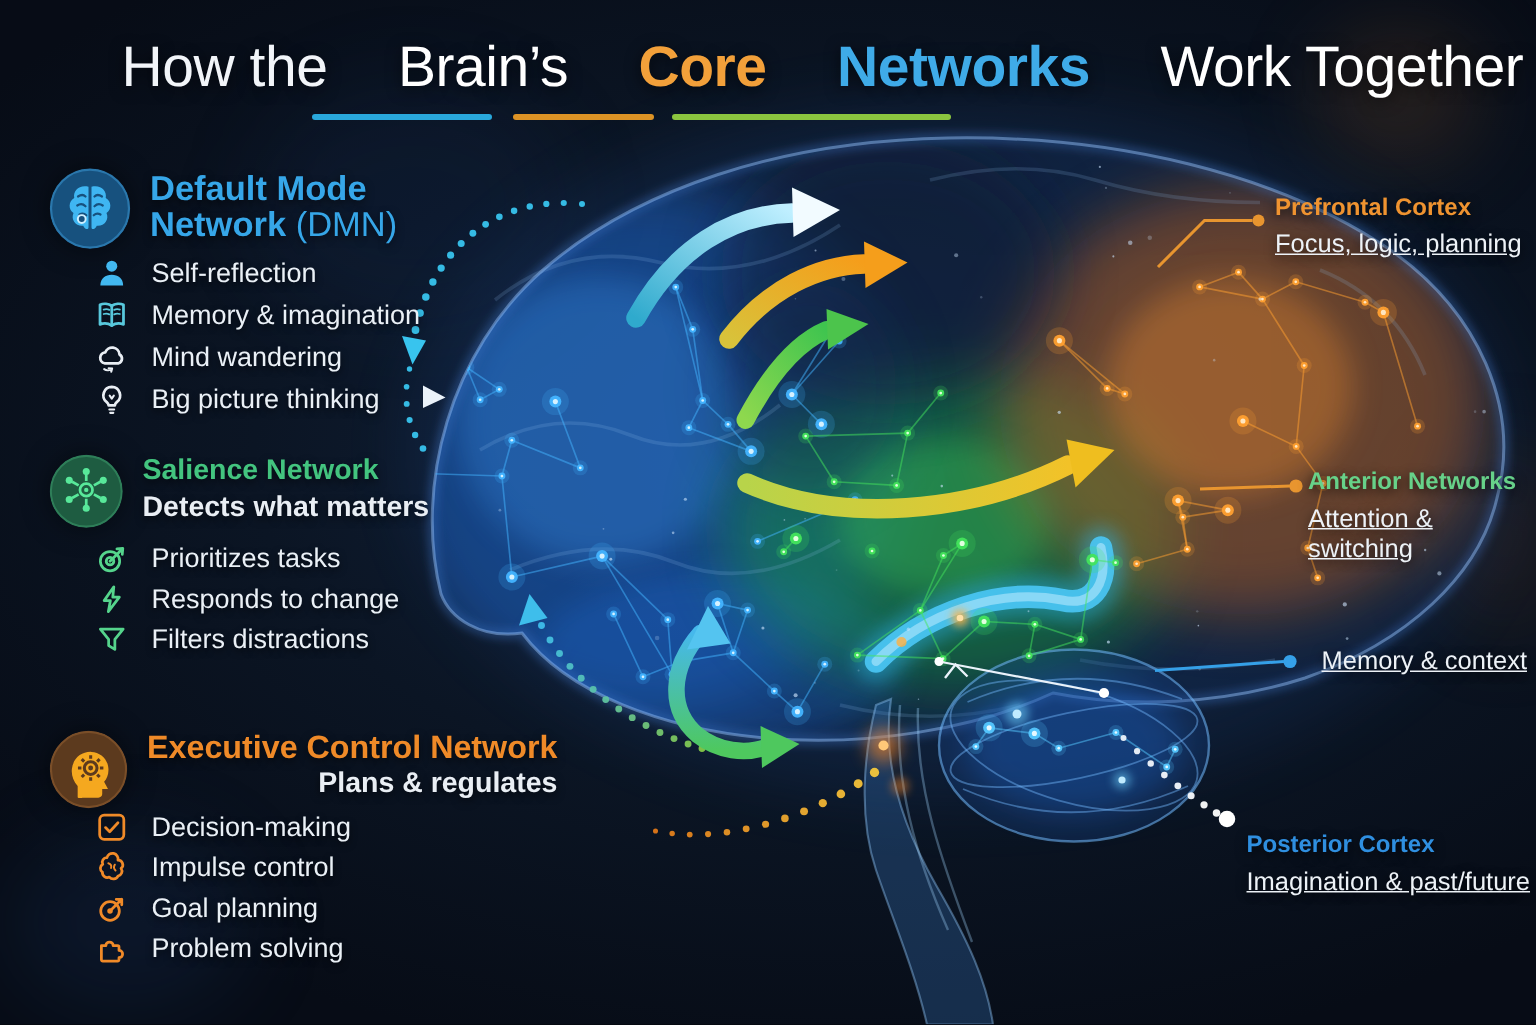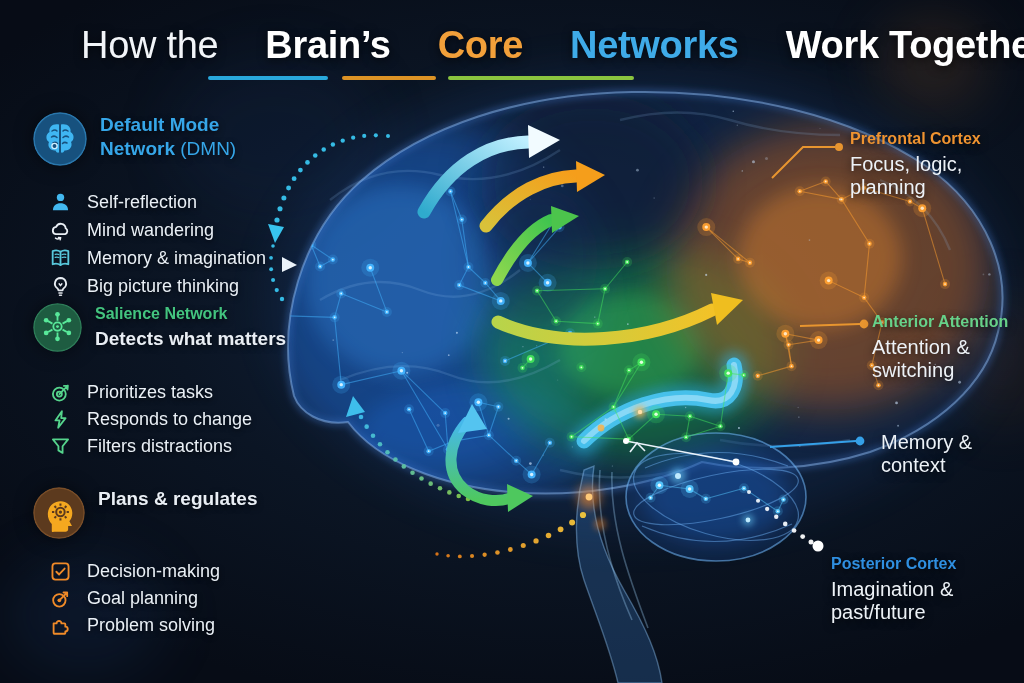--- a/index.html
+++ b/index.html
@@ -13,48 +13,48 @@
   .bk2{left:955px;top:295px;width:95px;height:130px;background:rgba(185,95,30,.10);}
   .bk3{left:5px;top:555px;width:160px;height:120px;background:rgba(40,95,170,.13);}
   .bk4{left:170px;top:55px;width:210px;height:160px;background:rgba(30,72,135,.10);}
   svg.brain{position:absolute;left:0;top:0;}
 
   
   .title{position:absolute;left:45px;top:24px;font-size:38px;letter-spacing:-.3px;white-space:nowrap;
          text-shadow:0 2px 10px rgba(0,0,0,.65);}
   .title span{margin-right:11px;margin-left:36px;}
   .tw-reg{color:#F2F5F9;font-weight:400;}
-  .tw-b{color:#FFFFFF;font-weight:700;}
+  .tw-b{color:#FFFFFF;font-weight:400;}
   .tw-or{color:#F2A03A;font-weight:800;}
   .tw-bl{color:#3FABE8;font-weight:800;}
   .uline{position:absolute;top:76px;height:4px;border-radius:2px;}
   .ul-b{left:208px;width:120px;background:#29A8DC;}
   .ul-o{left:342px;width:94px;background:#DD9325;}
   .ul-g{left:448px;width:186px;background:#8BC53F;}
 
   
   .sec-head{position:absolute;left:33px;display:flex;gap:13px;}
   .badge{border-radius:50%;flex:0 0 auto;box-shadow:0 0 18px rgba(0,0,0,.5);}
   .sec-title{font-weight:800;line-height:24px;text-shadow:0 2px 6px rgba(0,0,0,.6);}
   .sec-sub{font-weight:700;font-size:19px;color:#E9EEF4;margin-top:2px;text-shadow:0 2px 6px rgba(0,0,0,.6);text-align:right;}
   .suffix{font-weight:400;}
   .c-dmn{color:#36A6E8;}  .c-sal{color:#43C47F;}  .c-ecn{color:#EF8A28;}
-  .items{position:absolute;left:48px;margin-top:20px;}
+  .items{position:absolute;left:62px;}
   .row{display:flex;align-items:center;gap:15px;}
   .ic{width:24px;height:24px;display:flex;align-items:center;justify-content:center;flex:0 0 auto;}
   .ic svg{width:23px;height:23px;fill:none;stroke:currentColor;stroke-width:1.6;
           stroke-linecap:round;stroke-linejoin:round;}
   .lbl{font-size:18px;color:#EAF0F6;text-shadow:0 2px 5px rgba(0,0,0,.6);}
   .ic-blue{color:#42B8F0;} .ic-teal{color:#58C8DC;} .ic-white{color:#E9EEF4;}
   .ic-green{color:#55D48C;} .ic-orange{color:#F08A28;}
 
   
   .blabel{position:absolute;text-shadow:0 2px 8px rgba(0,0,0,.7);}
   .blabel .bname{font-size:16px;font-weight:800;line-height:22px;}
-  .blabel .bdesc{font-size:20px;color:#EDF2F7;margin-top:3px;}
+  .blabel .bdesc{font-size:17px;color:#EDF2F7;margin-top:3px;text-decoration:underline;}
   .n-prefrontal{color:#EF9330;} .n-anterior{color:#67D189;}
   .n-hippo{color:#2F9FE8;} .n-posterior{color:#2F8FE0;}
   #lab-prefrontal{left:850px;top:128px;}
   #lab-anterior{left:872px;top:311px;}
   #lab-hippo{left:881px;top:428px;}
   #lab-posterior{left:831px;top:553px;}
 </style>
 </head>
 <body>
 
@@ -693,55 +693,55 @@
       <circle cx="27" cy="27" r="26" fill="#17517E" stroke="#2A77AC" stroke-width="1.5"></circle>
       <path d="M26 12.5 C20 11 15.5 15 16.5 20 C12.5 22 12.5 28 16 30 C14 34.5 17.5 39 22.5 38.5 C23.5 41 26 41.5 26 39.5 Z" fill="#3FB6F2"></path>
       <path d="M28 12.5 C34 11 38.5 15 37.5 20 C41.5 22 41.5 28 38 30 C40 34.5 36.5 39 31.5 38.5 C30.5 41 28 41.5 28 39.5 Z" fill="#3FB6F2"></path>
       <g stroke="#17517E" stroke-width="1.5" fill="none" stroke-linecap="round">
         <path d="M19 19 q3 -2 5 0 M18.5 25 q3 -2 5.5 .5 M20 31 q2.5 -1.5 4.5 .5"></path>
         <path d="M35 19 q-3 -2 -5 0 M35.5 25 q-3 -2 -5.5 .5 M34 31 q-2.5 -1.5 -4.5 .5"></path>
       </g>
       <circle cx="21.5" cy="34" r="2.6" fill="#17517E" stroke="#CFEFFF" stroke-width="1.3"></circle>
     </svg>
     <div style="margin-top:1px">
-      <div class="sec-title c-dmn" style="font-size:19px">
+      <div class="sec-title c-dmn" style="font-size:23px">
         <span>Default Mode</span><br>
         <span>Network</span>
         <span class="suffix">(DMN)</span>
       </div>
     </div>
   </div>
   <div class="items" style="top:168px">
     <div class="row" style="height:28px">
       <span class="ic ic-blue">
         <svg viewBox="0 0 20 20">
             <circle cx="10" cy="5.6" r="3.2" fill="currentColor" stroke="none"></circle>
             <path d="M3.4 16.8 C3.4 12.6 6.3 10.6 10 10.6 C13.7 10.6 16.6 12.6 16.6 16.8 Z" fill="currentColor" stroke="none"></path>
           </svg>
         </span>
       <span class="lbl">Self-reflection</span>
     </div>
     <div class="row" style="height:28px">
-      <span class="ic ic-white">
-        <svg viewBox="0 0 20 20">
-            <path d="M5.8 13.2 A3.2 3.2 0 0 1 6.2 6.9 A4.3 4.3 0 0 1 14.5 8.1 A2.8 2.8 0 0 1 14 13.2 Z"></path>
-            <path d="M5.6 16.6 C7 17.6 9 17.4 10.2 16.2 M10.2 16.2 l-2 -.1 M10.2 16.2 l-.5 1.9" stroke-width="1.2"></path>
-          </svg>
-        </span>
-      <span class="lbl">Mind wandering</span>
-    </div>
-    <div class="row" style="height:28px">
       <span class="ic ic-teal">
         <svg viewBox="0 0 20 20">
             <path d="M10 4.2 C8.2 3 5.2 2.8 3.2 3.6 L3.2 15 C5.2 14.3 8.2 14.5 10 15.7 C11.8 14.5 14.8 14.3 16.8 15 L16.8 3.6 C14.8 2.8 11.8 3 10 4.2 Z"></path>
             <path d="M10 4.2 V15.7"></path>
             <path d="M5.3 6.4 C6.6 6.1 7.8 6.2 8.6 6.6 M11.4 6.6 C12.2 6.2 13.4 6.1 14.7 6.4 M5.3 9 C6.6 8.7 7.8 8.8 8.6 9.2 M11.4 9.2 C12.2 8.8 13.4 8.7 14.7 9" stroke-width="1"></path>
           </svg>
         </span>
       <span class="lbl">Memory &amp; imagination</span>
+    </div>
+    <div class="row" style="height:28px">
+      <span class="ic ic-white">
+        <svg viewBox="0 0 20 20">
+            <path d="M5.8 13.2 A3.2 3.2 0 0 1 6.2 6.9 A4.3 4.3 0 0 1 14.5 8.1 A2.8 2.8 0 0 1 14 13.2 Z"></path>
+            <path d="M5.6 16.6 C7 17.6 9 17.4 10.2 16.2 M10.2 16.2 l-2 -.1 M10.2 16.2 l-.5 1.9" stroke-width="1.2"></path>
+          </svg>
+        </span>
+      <span class="lbl">Mind wandering</span>
     </div>
     <div class="row" style="height:28px">
       <span class="ic ic-white">
         <svg viewBox="0 0 20 20">
             <path d="M10 2.6 a4.9 4.9 0 0 1 2.9 8.8 c-.6 .5 -1 1.1 -1.1 1.9 h-3.6 c-.1 -.8 -.5 -1.4 -1.1 -1.9 A4.9 4.9 0 0 1 10 2.6 Z"></path>
             <path d="M8.6 15.6 h2.8 M9.1 17.6 h1.8 M8.8 7.6 l1.2 1.7 L11.2 7.6" stroke-width="1.2"></path>
           </svg>
         </span>
       <span class="lbl">Big picture thinking</span>
     </div>
@@ -763,21 +763,21 @@
         <circle cx="27" cy="12.5" r="2.6"></circle>
           <circle cx="39.5" cy="19" r="2.6"></circle>
           <circle cx="39.5" cy="33" r="2.6"></circle>
         <circle cx="27" cy="39.5" r="2.6"></circle>
           <circle cx="14.5" cy="33" r="2.6"></circle>
           <circle cx="14.5" cy="19" r="2.6"></circle>
         <circle cx="27" cy="26" r="1.6"></circle>
       </g>
     </svg>
     <div style="margin-top:2px">
-      <div class="sec-title c-sal" style="font-size:16px">Salience Network</div>
+      <div class="sec-title c-sal" style="font-size:19px">Salience Network</div>
       <div class="sec-sub">Detects what matters</div>
     </div>
   </div>
   <div class="items" style="top:359px">
     <div class="row" style="height:27px">
       <span class="ic ic-green">
         <svg viewBox="0 0 20 20">
             <circle cx="9" cy="11.4" r="5.6"></circle>
             <circle cx="9" cy="11.4" r="2.2"></circle>
             <path d="M9 11.4 L16.4 4 M16.4 4 l-3.4 .3 M16.4 4 l-.3 3.4"></path>
@@ -814,36 +814,46 @@
         <line x1="22.1" y1="26" x2="19.7" y2="26"></line>
           <line x1="34.9" y1="26" x2="37.3" y2="26"></line>
         <line x1="24" y1="21.5" x2="22.3" y2="19.8"></line>
           <line x1="33" y1="30.5" x2="34.7" y2="32.2"></line>
         <line x1="24" y1="30.5" x2="22.3" y2="32.2"></line>
           <line x1="33" y1="21.5" x2="34.7" y2="19.8"></line>
       </g>
       <circle cx="28.5" cy="26" r="1.7" fill="#5C3A1E"></circle>
     </svg>
     <div style="margin-top:2px">
+      <div class="sec-title c-ecn" style="font-size:21.5px">Executive Control Network</div>
       <div class="sec-sub">Plans &amp; regulates</div>
     </div>
   </div>
   <div class="items" style="top:538px">
     <div class="row" style="height:27px">
       <span class="ic ic-orange">
         <svg viewBox="0 0 20 20">
             <rect x="3" y="3" width="14" height="14" rx="2.6"></rect>
             <path d="M6.4 10.2 l2.4 2.4 L13.6 7.4"></path>
           </svg>
         </span>
       <span class="lbl">Decision-making</span>
     </div>
     <div class="row" style="height:27px">
       <span class="ic ic-orange">
         <svg viewBox="0 0 20 20">
+            <path d="M7.2 4.2 A2.6 2.6 0 0 0 4.8 8 A2.7 2.7 0 0 0 4.6 12.6 A2.8 2.8 0 0 0 8.6 15.4 A3 3 0 0 0 13.6 14.8 A2.8 2.8 0 0 0 15.4 10.4 A2.7 2.7 0 0 0 13.6 5.6 A3 3 0 0 0 7.2 4.2 Z"></path>
+            <path d="M8 7.4 C9.4 7.8 10 8.8 9.6 10.2 M11.8 8.2 C11 9.4 11.2 10.6 12.2 11.6" stroke-width="1.1"></path>
+          </svg>
+        </span>
+      <span class="lbl">Impulse control</span>
+    </div>
+    <div class="row" style="height:27px">
+      <span class="ic ic-orange">
+        <svg viewBox="0 0 20 20">
             <circle cx="9" cy="11.6" r="5.4"></circle>
             <circle cx="9" cy="11.6" r="1.6" fill="currentColor" stroke="none"></circle>
             <path d="M9 11.6 L15.8 4.8 M15.8 4.8 h-3.2 M15.8 4.8 v3.2"></path>
           </svg>
         </span>
       <span class="lbl">Goal planning</span>
     </div>
     <div class="row" style="height:27px">
       <span class="ic ic-orange">
         <svg viewBox="0 0 20 20">
@@ -852,21 +862,21 @@
         </span>
       <span class="lbl">Problem solving</span>
     </div>
   </div>
 
   <div class="blabel" id="lab-prefrontal">
     <div class="bname n-prefrontal">Prefrontal Cortex</div>
     <div class="bdesc">Focus, logic, planning</div>
   </div>
   <div class="blabel" id="lab-anterior">
-    <div class="bname n-anterior">Anterior Attention</div>
+    <div class="bname n-anterior">Anterior Networks</div>
     <div class="bdesc">Attention &amp; switching</div>
   </div>
   <div class="blabel" id="lab-hippo">
     <div class="bdesc">Memory &amp; context</div>
   </div>
   <div class="blabel" id="lab-posterior">
     <div class="bname n-posterior">Posterior Cortex</div>
     <div class="bdesc">Imagination &amp; past/future</div>
   </div>
 

